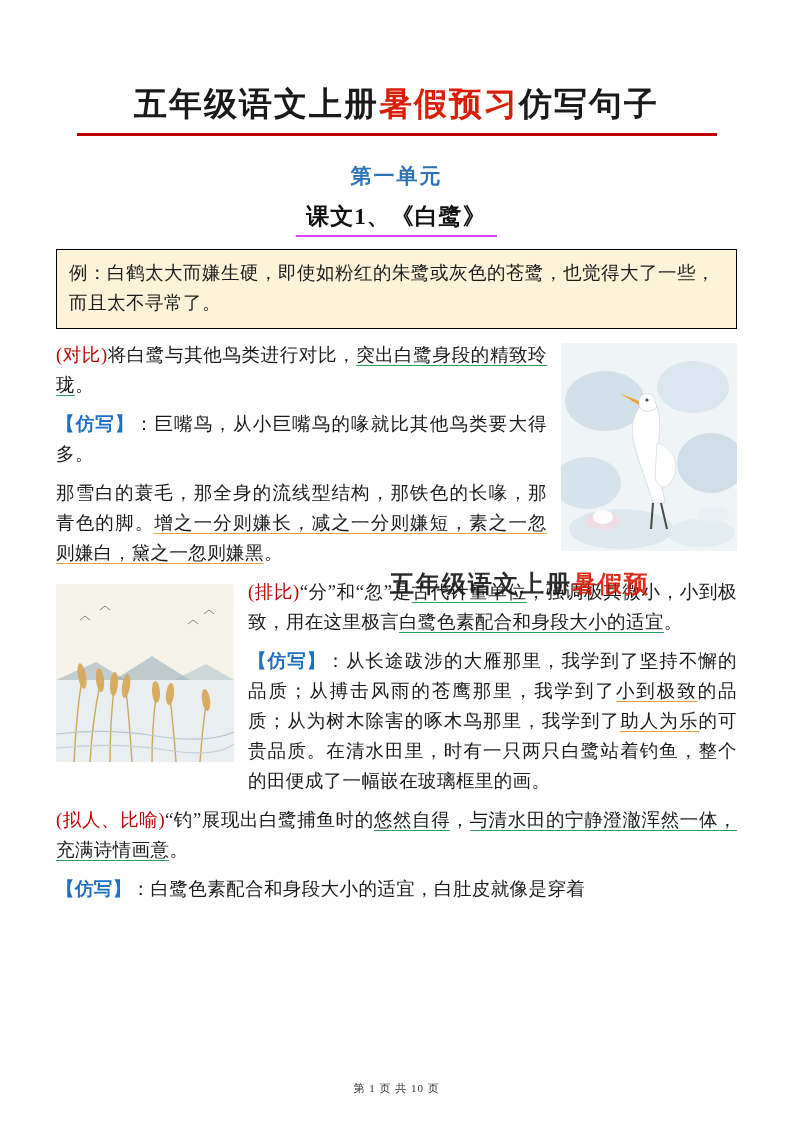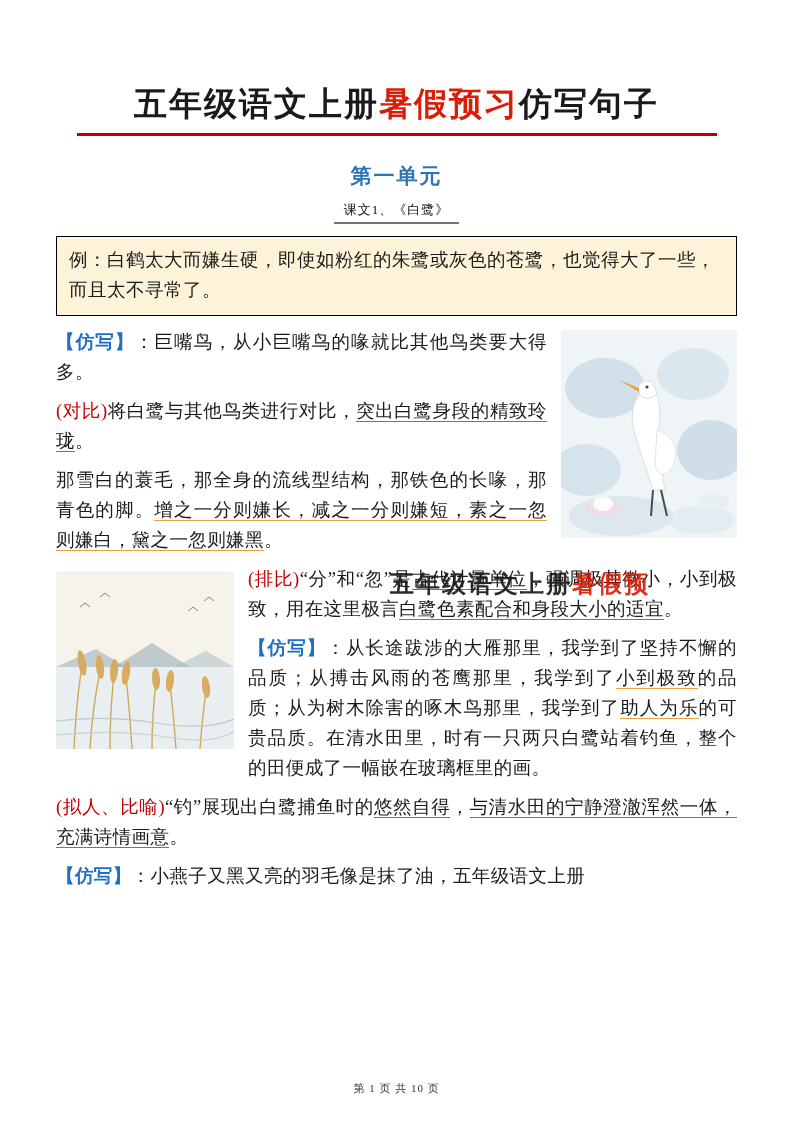--- a/index.html
+++ b/index.html
@@ -51,25 +51,25 @@
     font-weight: bold;
     letter-spacing: 2px;
     margin: 26px 0 10px 0;
   }
   .lesson-heading-wrap {
     text-align: center;
     margin: 4px 0 12px 0;
   }
   .lesson-heading {
     display: inline-block;
-    font-size: 13px;
-    font-weight: normal;
+    font-size: 23px;
+    font-weight: bold;
     letter-spacing: 1px;
     padding: 1px 10px 3px 10px;
-    border-bottom: 2px solid #737373;
+    border-bottom: 2px solid #d946ef;
     color: #111;
   }
 
   
   .example-box {
     border: 1px solid #000000;
     background: #fdf3d8;
     padding: 9px 12px 10px 12px;
     font-size: 18.5px;
     line-height: 1.62;
@@ -178,25 +178,25 @@
         <path d="M92 160 L90 186" stroke="#4a4a4a" stroke-width="2" fill="none"></path>
         <path d="M100 160 L106 186" stroke="#4a4a4a" stroke-width="2" fill="none"></path>
         <path d="M96 100 C110 104 120 118 112 136 C106 148 96 146 94 134 Z" fill="#ffffff" stroke="#dde4e8" stroke-width="1"></path>
         <ellipse cx="42" cy="178" rx="18" ry="9" fill="#f4d9e2" opacity="0.8"></ellipse>
         <ellipse cx="42" cy="174" rx="10" ry="7" fill="#ffffff" opacity="0.9"></ellipse>
         <ellipse cx="152" cy="172" rx="16" ry="8" fill="#e7eef3" opacity="0.8"></ellipse>
       </svg>
     </div>
 
     <p class="para">
+      <span class="red">(对比)</span><span>将白鹭与其他鸟类进行对比，</span><span class="u-green">突出白鹭身段的精致玲珑</span><span>。</span>
+    </p>
+
+    <p class="para">
       <span class="blue-bold">【仿写】</span><span>：巨嘴鸟，从小巨嘴鸟的喙就比其他鸟类要大得多。</span>
-    </p>
-
-    <p class="para">
-      <span class="red">(对比)</span><span>将白鹭与其他鸟类进行对比，</span><span class="u-green">突出白鹭身段的精致玲珑</span><span>。</span>
     </p>
 
     <p class="para">
       <span>那雪白的蓑毛，那全身的流线型结构，那铁色的长喙，那青色的脚。</span><span class="u-orange">增之一分则嫌长，减之一分则嫌短，素之一忽则嫌白，黛之一忽则嫌黑</span><span>。</span>
     </p>
 
     <div class="clear"></div>
   </div>
 
   <div class="block-section">
@@ -246,21 +246,21 @@
     </p>
 
     <div class="clear"></div>
   </div>
 
   <p class="para">
     <span class="red">(拟人、比喻)</span><span>“钓”展现出白鹭捕鱼时的</span><span class="u-green">悠然自得</span><span>，</span><span class="u-green">与清水田的宁静澄澈浑然一体，充满诗情画意</span><span>。</span>
   </p>
 
   <p class="para">
-    <span class="blue-bold">【仿写】</span><span>：小燕子又黑又亮的羽毛像是抹了油，五年级语文上册</span>
+    <span class="blue-bold">【仿写】</span><span>：白鹭色素配合和身段大小的适宜，白肚皮就像是穿着</span>
   </p>
 
   <div class="watermark">
     <span>五年级语文上册</span><span class="hl">暑假预</span>
   </div>
 
   <div class="footer">第 1 页  共 10 页</div>
 
 </div>
 

